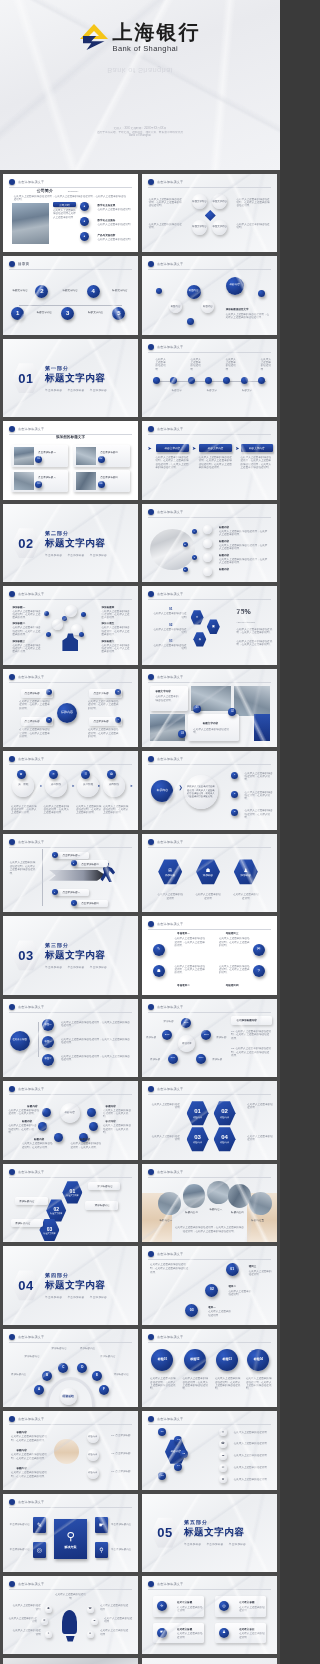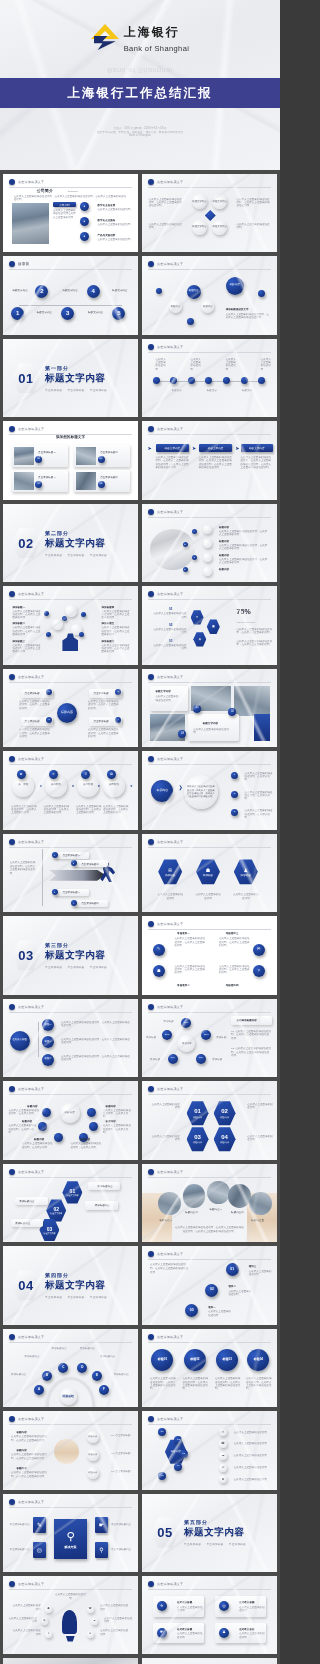--- a/index.html
+++ b/index.html
@@ -23,21 +23,21 @@
   }
   .cover-logo { position:absolute; left:0; right:0; top:22px; display:flex; justify-content:center; align-items:flex-start; gap:5px; }
   .logo-mark { width:28px; height:30px; position:relative; flex:0 0 auto; }
   .logo-tri { position:absolute; left:0; top:2px; width:0;height:0;
      border-left:14px solid transparent; border-right:14px solid transparent; border-bottom:15px solid #f5c518; }
   .logo-tri-in { position:absolute; left:9px; top:9px; width:0;height:0;
      border-left:5px solid transparent; border-right:5px solid transparent; border-bottom:5px solid #f2f3f6; }
   .logo-arrow { position:absolute; left:3px; top:14px; width:22px; height:14px; background:#1b2d6b;
      clip-path:polygon(0% 0%, 62% 0%, 40% 38%, 100% 38%, 18% 100%, 40% 52%, 0% 52%); }
   .logo-text { display:flex; flex-direction:column; }
-  .logo-cn { font-size:12px; font-weight:700; color:#1d1d1d; letter-spacing:2px; line-height:20px;
+  .logo-cn { font-size:20px; font-weight:700; color:#1d1d1d; letter-spacing:2px; line-height:20px;
      font-family:"DejaVu Serif","Liberation Serif",serif; }
   .logo-en { font-size:7.5px; color:#33343a; letter-spacing:.4px; line-height:11px; margin-top:1px; }
   .logo-reflect { position:absolute; left:0; right:0; top:66px; text-align:center;
      font-size:7.5px; color:#c3c5cd; transform:scaleY(-1); opacity:.5; letter-spacing:.4px;}
   .cover-band { position:absolute; left:0; right:0; top:78px; height:30px; background:#3d3f8f;
      display:flex; align-items:center; justify-content:center; }
   .cover-band-t { color:#fff; font-size:12.5px; font-weight:700; letter-spacing:2px; }
   .cover-sub { position:absolute; left:0; right:0; top:114px; text-align:center;
      color:#3d3f8f; font-size:8.5px; font-weight:700; letter-spacing:.2px; }
   .cover-fine { position:absolute; left:0; right:0; top:127px; text-align:center;
@@ -120,23 +120,20 @@
           <div class="logo-tri-in"></div>
           <div class="logo-arrow"></div>
       </div>
       <div class="logo-text">
         <div class="logo-cn">上海银行</div>
         <div class="logo-en">Bank of Shanghai</div>
       </div>
     </div>
     <div class="logo-reflect">Bank of Shanghai</div>
 
-    <div class="cover-band">
-      <div class="cover-band-t">上海银行工作总结汇报</div>
-    </div>
     <div class="cover-fine">
       <div>汇报人：XXX   汇报时间：20XX年XX月XX日</div>
       <div>适用于工作总结、年终汇报、述职报告、项目计划、商务演示等场景使用</div>
       <div>Bank of Shanghai</div>
     </div>
   </div>
 
   <div class="grid">
 
     <div class="slide white">

